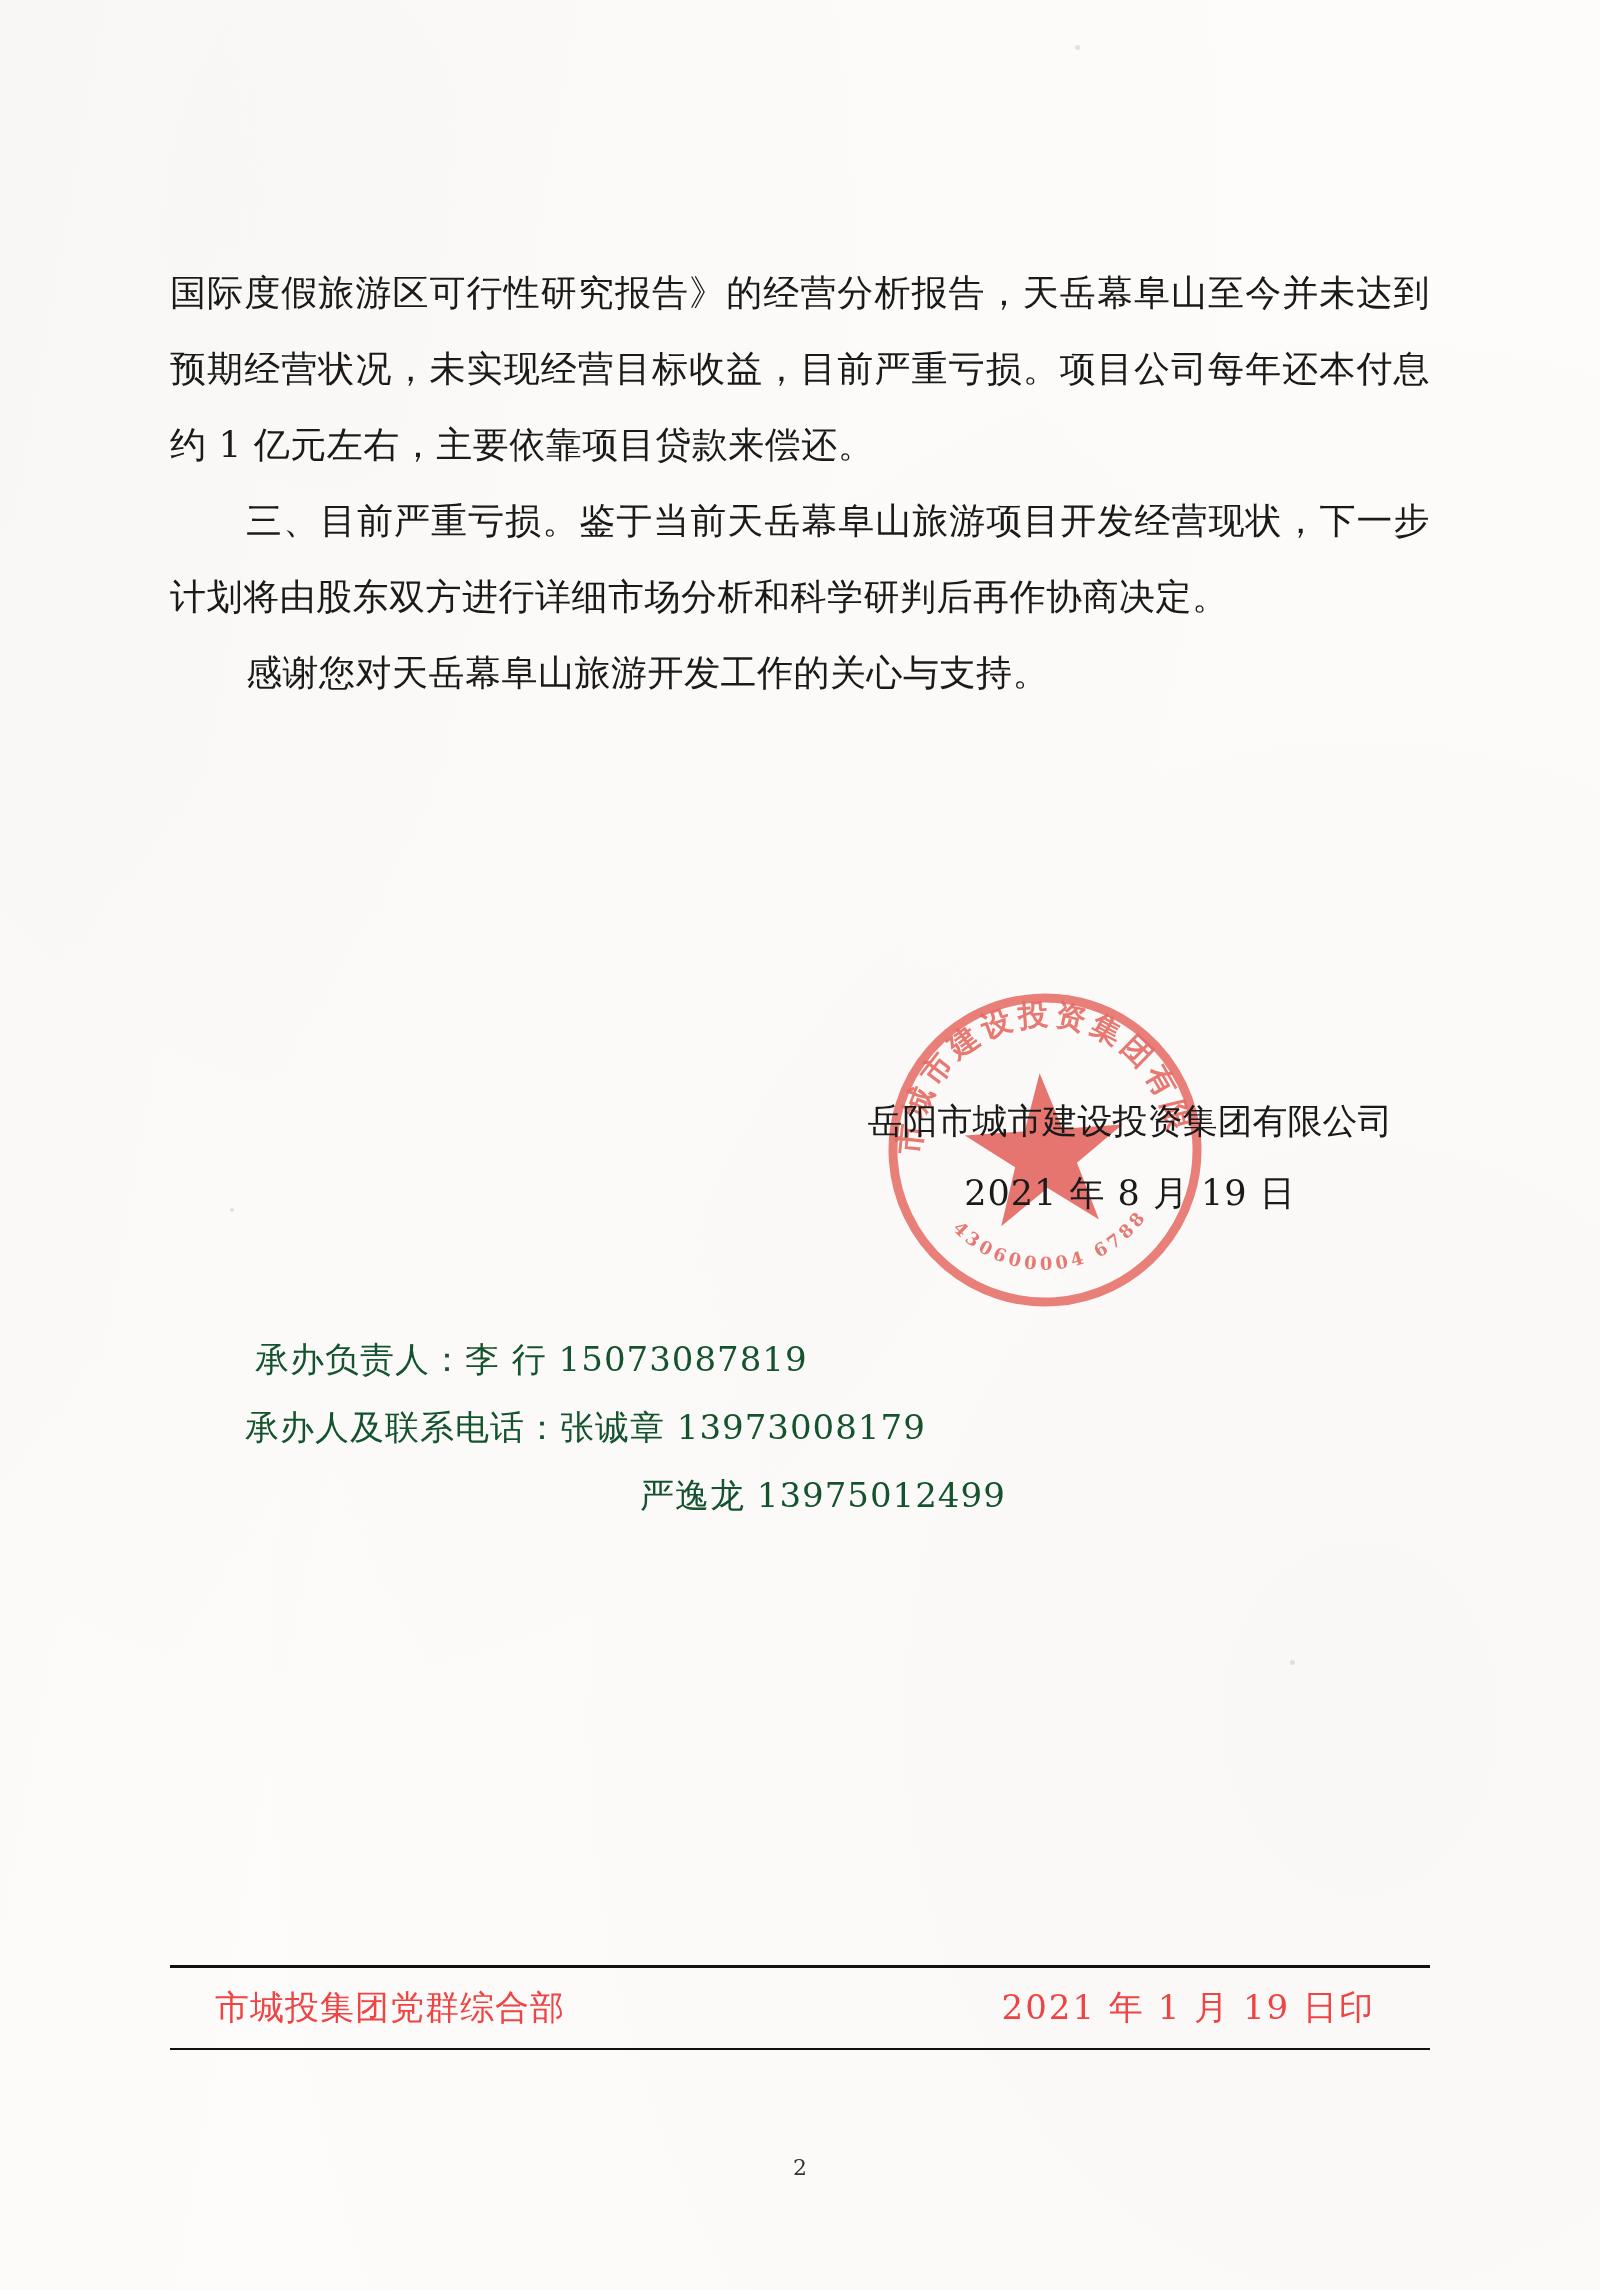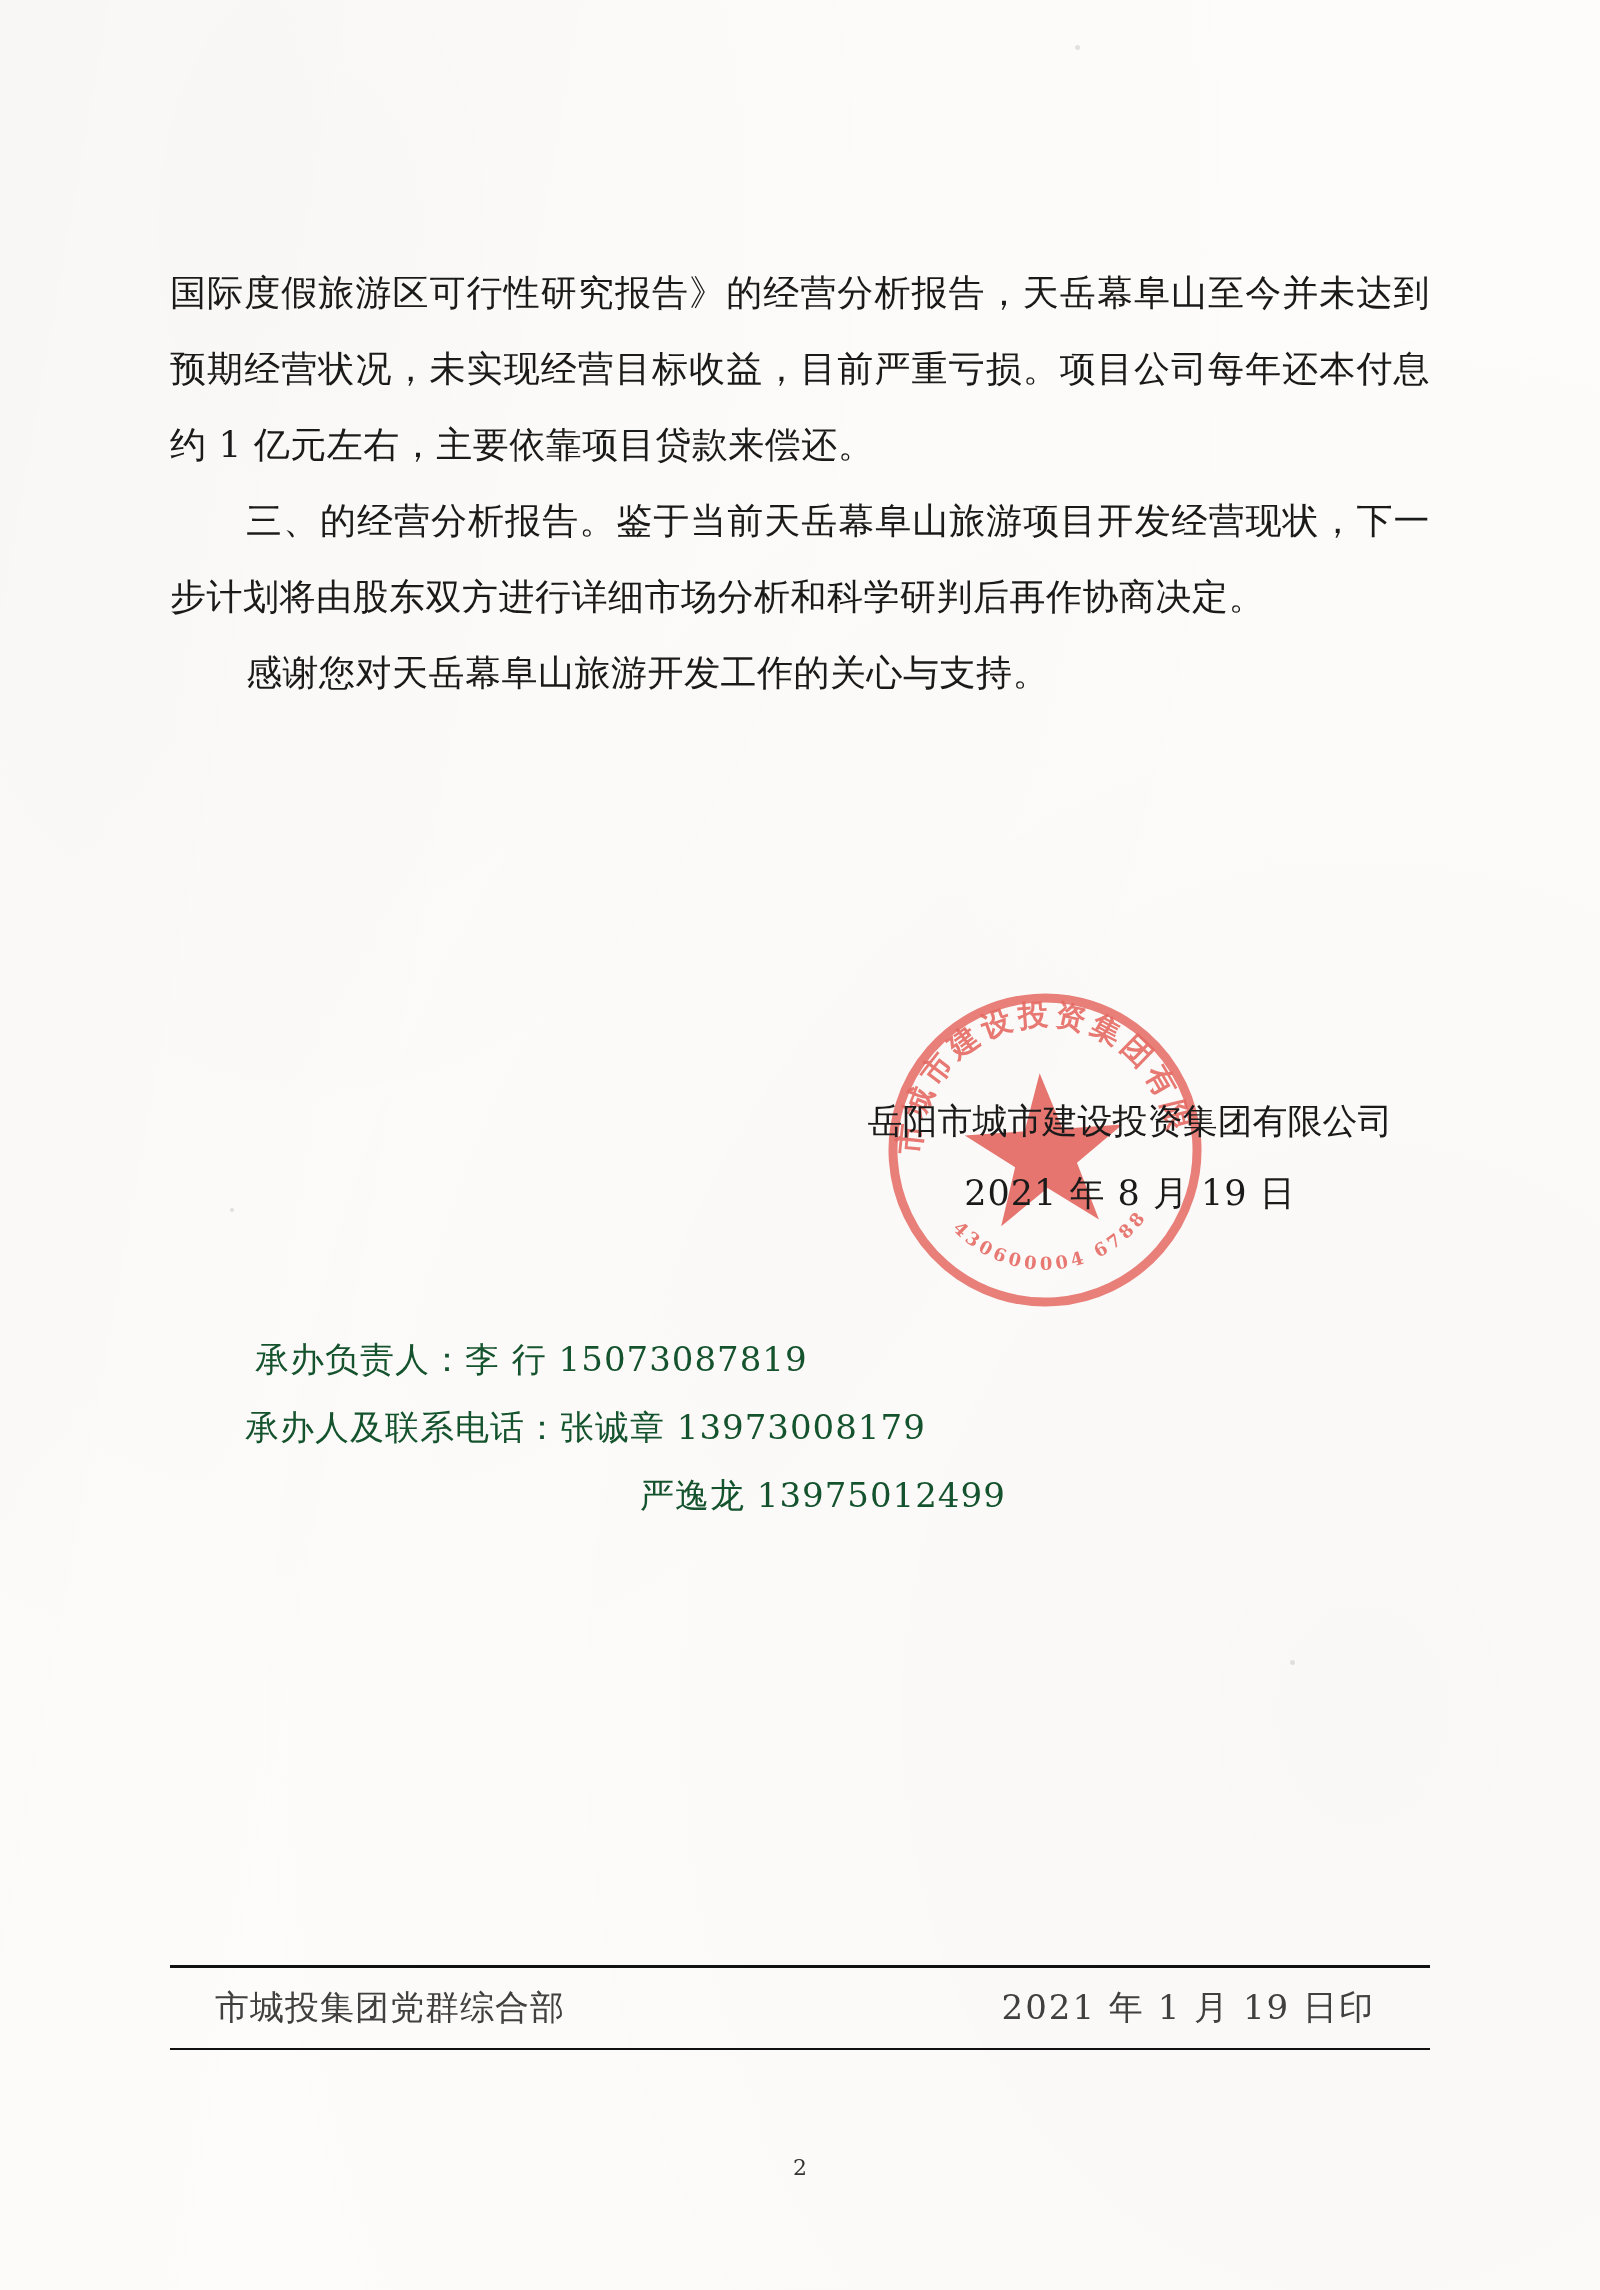--- a/index.html
+++ b/index.html
@@ -101,21 +101,21 @@
     margin-bottom: 0;
   }
   .footer .rule-bot {
     border-top: 2px solid #111;
   }
   .footer-row {
     display: flex;
     align-items: center;
     height: 80px;
     font-size: 34px;
-    color: #404040;
+    color: #ef4444;
     letter-spacing: 1px;
   }
   .footer-left { flex: 0 0 auto; padding-left: 45px; }
   .footer-right { margin-left: auto; padding-right: 55px; letter-spacing: 2px;}
   .page-num {
     position: absolute;
     left: 0;
     right: 0;
     bottom: 110px;
     text-align: center;
@@ -135,21 +135,21 @@
 
 <div class="page">
 
   <div class="speck" style="left:1075px;top:45px;width:5px;height:5px;"></div>
   <div class="speck" style="left:900px;top:585px;width:4px;height:4px;"></div>
   <div class="speck" style="left:230px;top:1208px;width:4px;height:4px;"></div>
   <div class="speck" style="left:1290px;top:1660px;width:5px;height:5px;"></div>
 
   <div class="body-area">
     <p class="para">国际度假旅游区可行性研究报告》的经营分析报告，天岳幕阜山至今并未达到预期经营状况，未实现经营目标收益，目前严重亏损。项目公司每年还本付息约 1 亿元左右，主要依靠项目贷款来偿还。</p>
-    <p class="para indent">三、的经营分析报告。鉴于当前天岳幕阜山旅游项目开发经营现状，下一步计划将由股东双方进行详细市场分析和科学研判后再作协商决定。</p>
+    <p class="para indent">三、目前严重亏损。鉴于当前天岳幕阜山旅游项目开发经营现状，下一步计划将由股东双方进行详细市场分析和科学研判后再作协商决定。</p>
     <p class="para indent">感谢您对天岳幕阜山旅游开发工作的关心与支持。</p>
   </div>
 
   <div class="seal">
     <svg viewBox="0 0 330 330" width="330" height="330" xmlns="http://www.w3.org/2000/svg">
       <defs>
         <path id="topArc" d="M 40,165 A 125,125 0 0 1 290,165" fill="none"></path>
         <path id="botArc" d="M 63,232 A 125,125 0 0 0 267,232" fill="none"></path>
       </defs>
       <circle cx="165" cy="165" r="152" fill="none" stroke="#e2564f" stroke-width="9" opacity="0.85"></circle>

